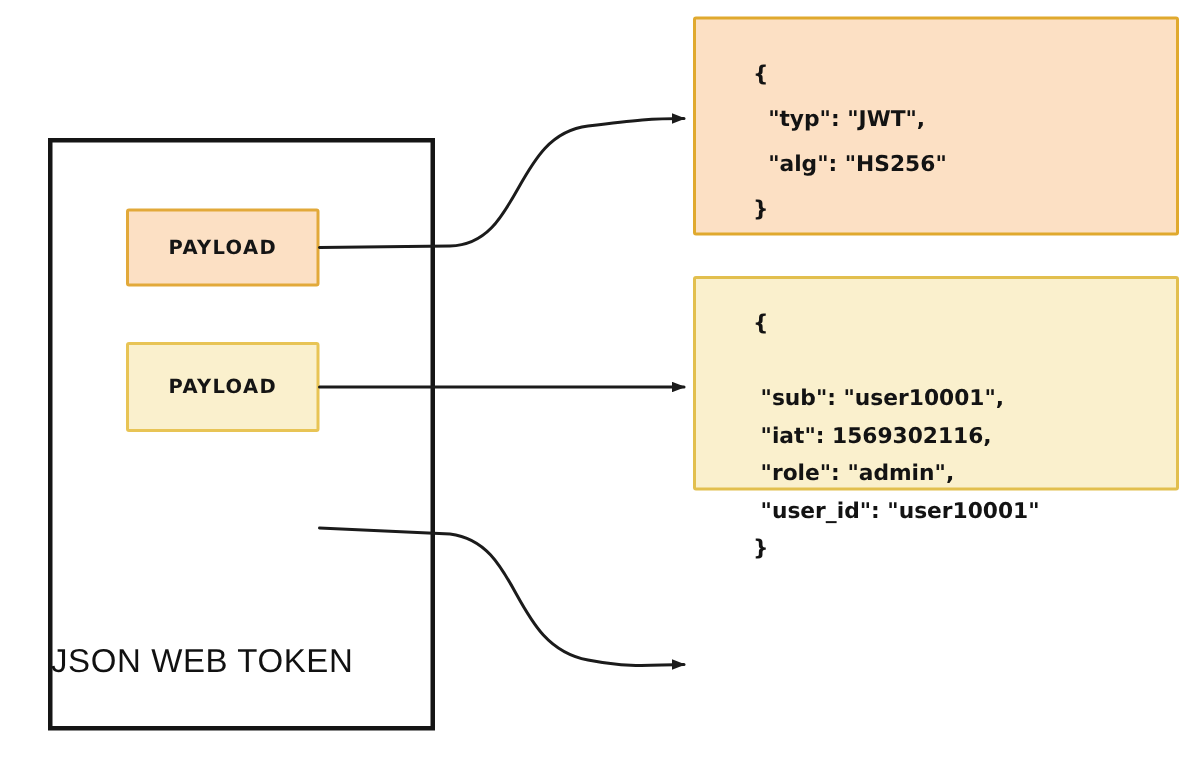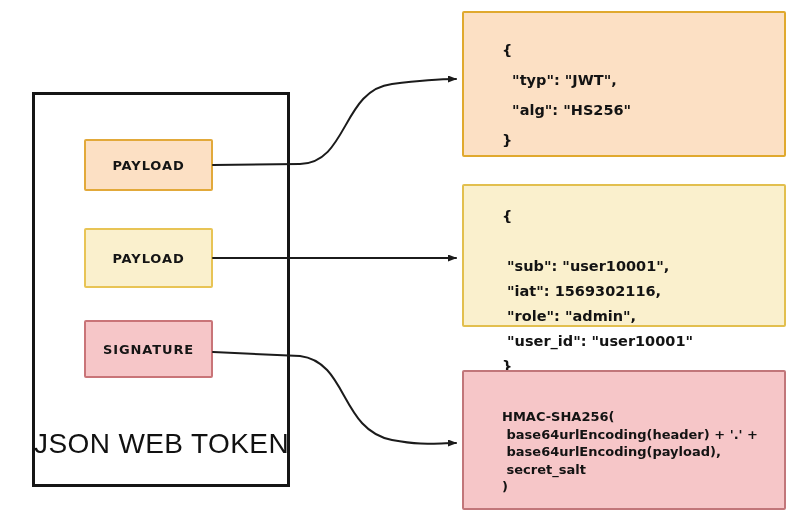--- a/index.html
+++ b/index.html
@@ -29,21 +29,21 @@
     background: transparent;
     box-sizing: border-box;
   }
   #jwt-frame-title {
     position: absolute;
     left: 34px;
     top: 428px;
     width: 254px;
     text-align: left;
     font-family: "Liberation Sans", sans-serif;
-    font-size: 28px;
+    font-size: 22px;
     font-weight: 400;
     letter-spacing: 0.4px;
     color: #111111;
     white-space: nowrap;
   }
   
   .part-box {
     position: absolute;
     box-sizing: border-box;
     border-width: 2.5px;
@@ -148,48 +148,38 @@
   <div id="jwt-frame-title">JSON WEB TOKEN</div>
 
   <div class="part-box" id="part-header">
     <span class="part-label">PAYLOAD</span>
   </div>
 
   <div class="part-box" id="part-payload">
     <span class="part-label">PAYLOAD</span>
   </div>
 
-  <div class="part-box" id="part-signature">
-    <span class="part-label">SIGNATURE</span>
-  </div>
 
   <div class="content-box" id="box-header">
     <div class="content-text">{
   "typ": "JWT",
   "alg": "HS256"
 }</div>
   </div>
 
   <div class="content-box" id="box-payload">
     <div class="content-text">{
 
  "sub": "user10001",
  "iat": 1569302116,
  "role": "admin",
  "user_id": "user10001"
 }</div>
   </div>
 
-  <div class="content-box" id="box-signature">
-    <div class="content-text">HMAC-SHA256(
- base64urlEncoding(header) + '.' +
- base64urlEncoding(payload),
- secret_salt
-)</div>
-  </div>
 
   <svg id="arrows" viewBox="0 0 800 519">
     <defs>
       <marker id="arrowhead" markerWidth="9" markerHeight="7" refX="8" refY="3.5" orient="auto" markerUnits="userSpaceOnUse">
         <polygon points="0 0, 9 3.5, 0 7" fill="#1b1b1b"></polygon>
       </marker>
     </defs>
 
     <path class="arrow-path" marker-end="url(#arrowhead)" d="M 213 165 L 300 164 C 348 163 342 90 392 84 C 424 80 435 79 456 79"></path>
 

